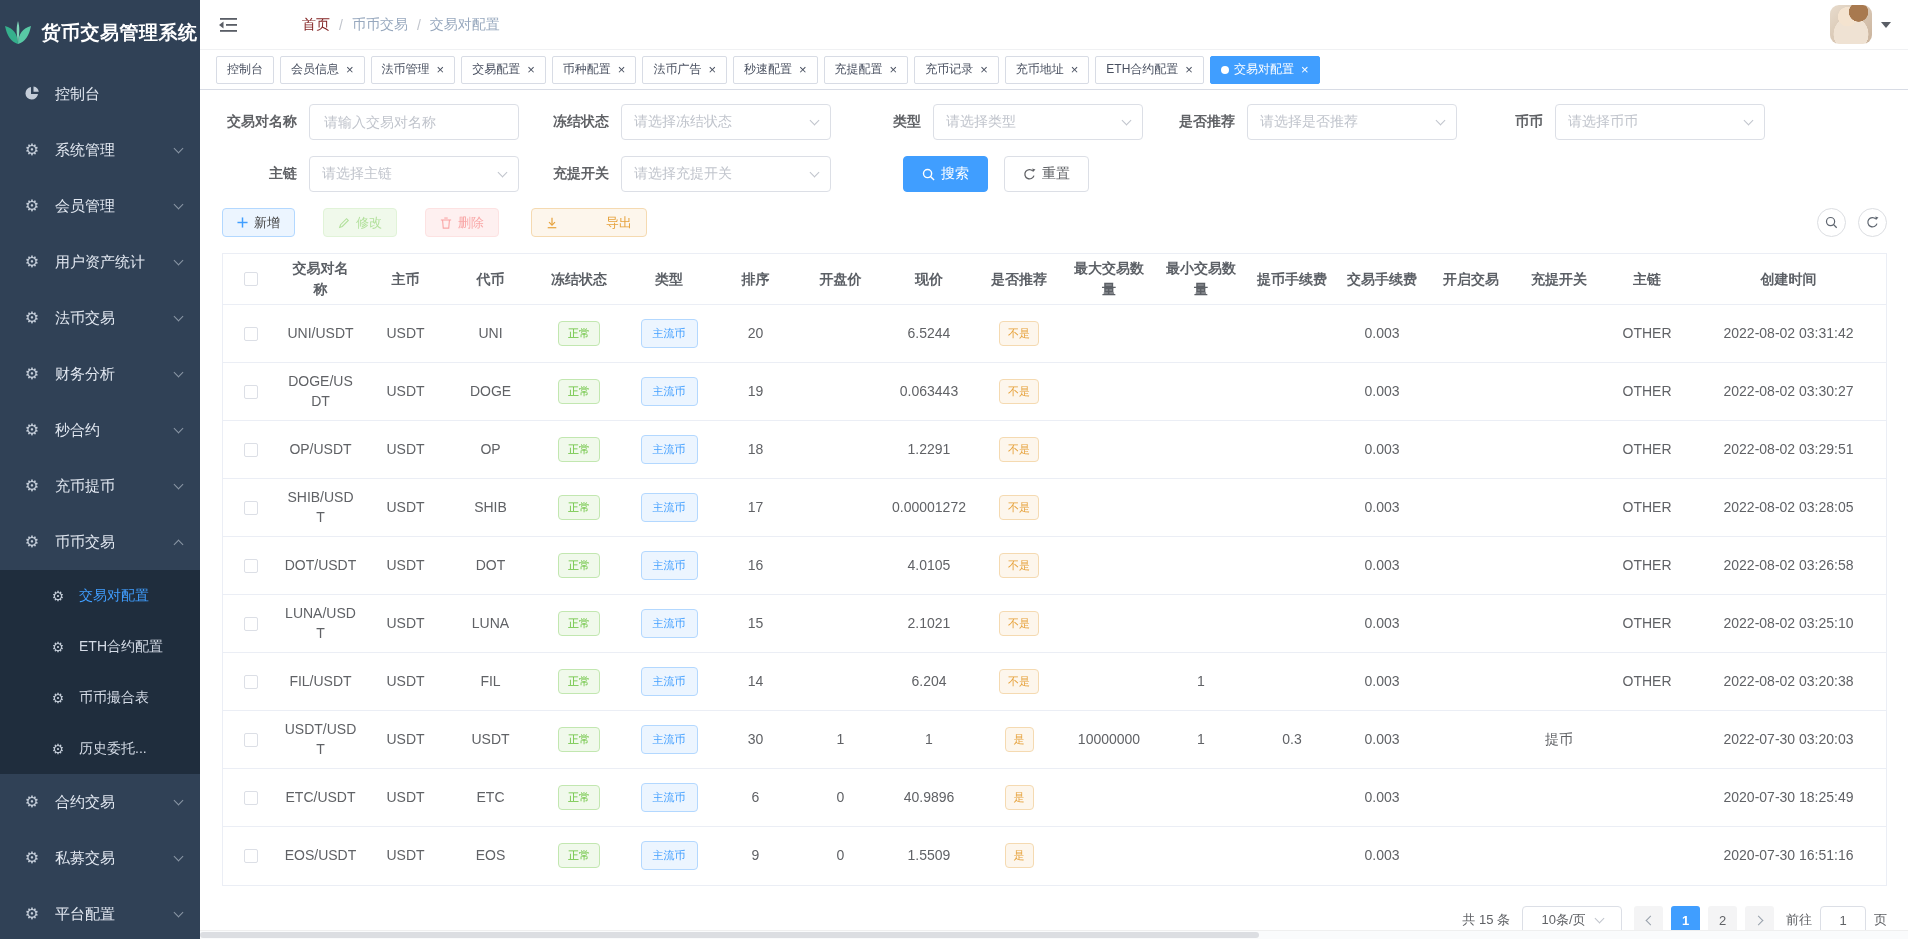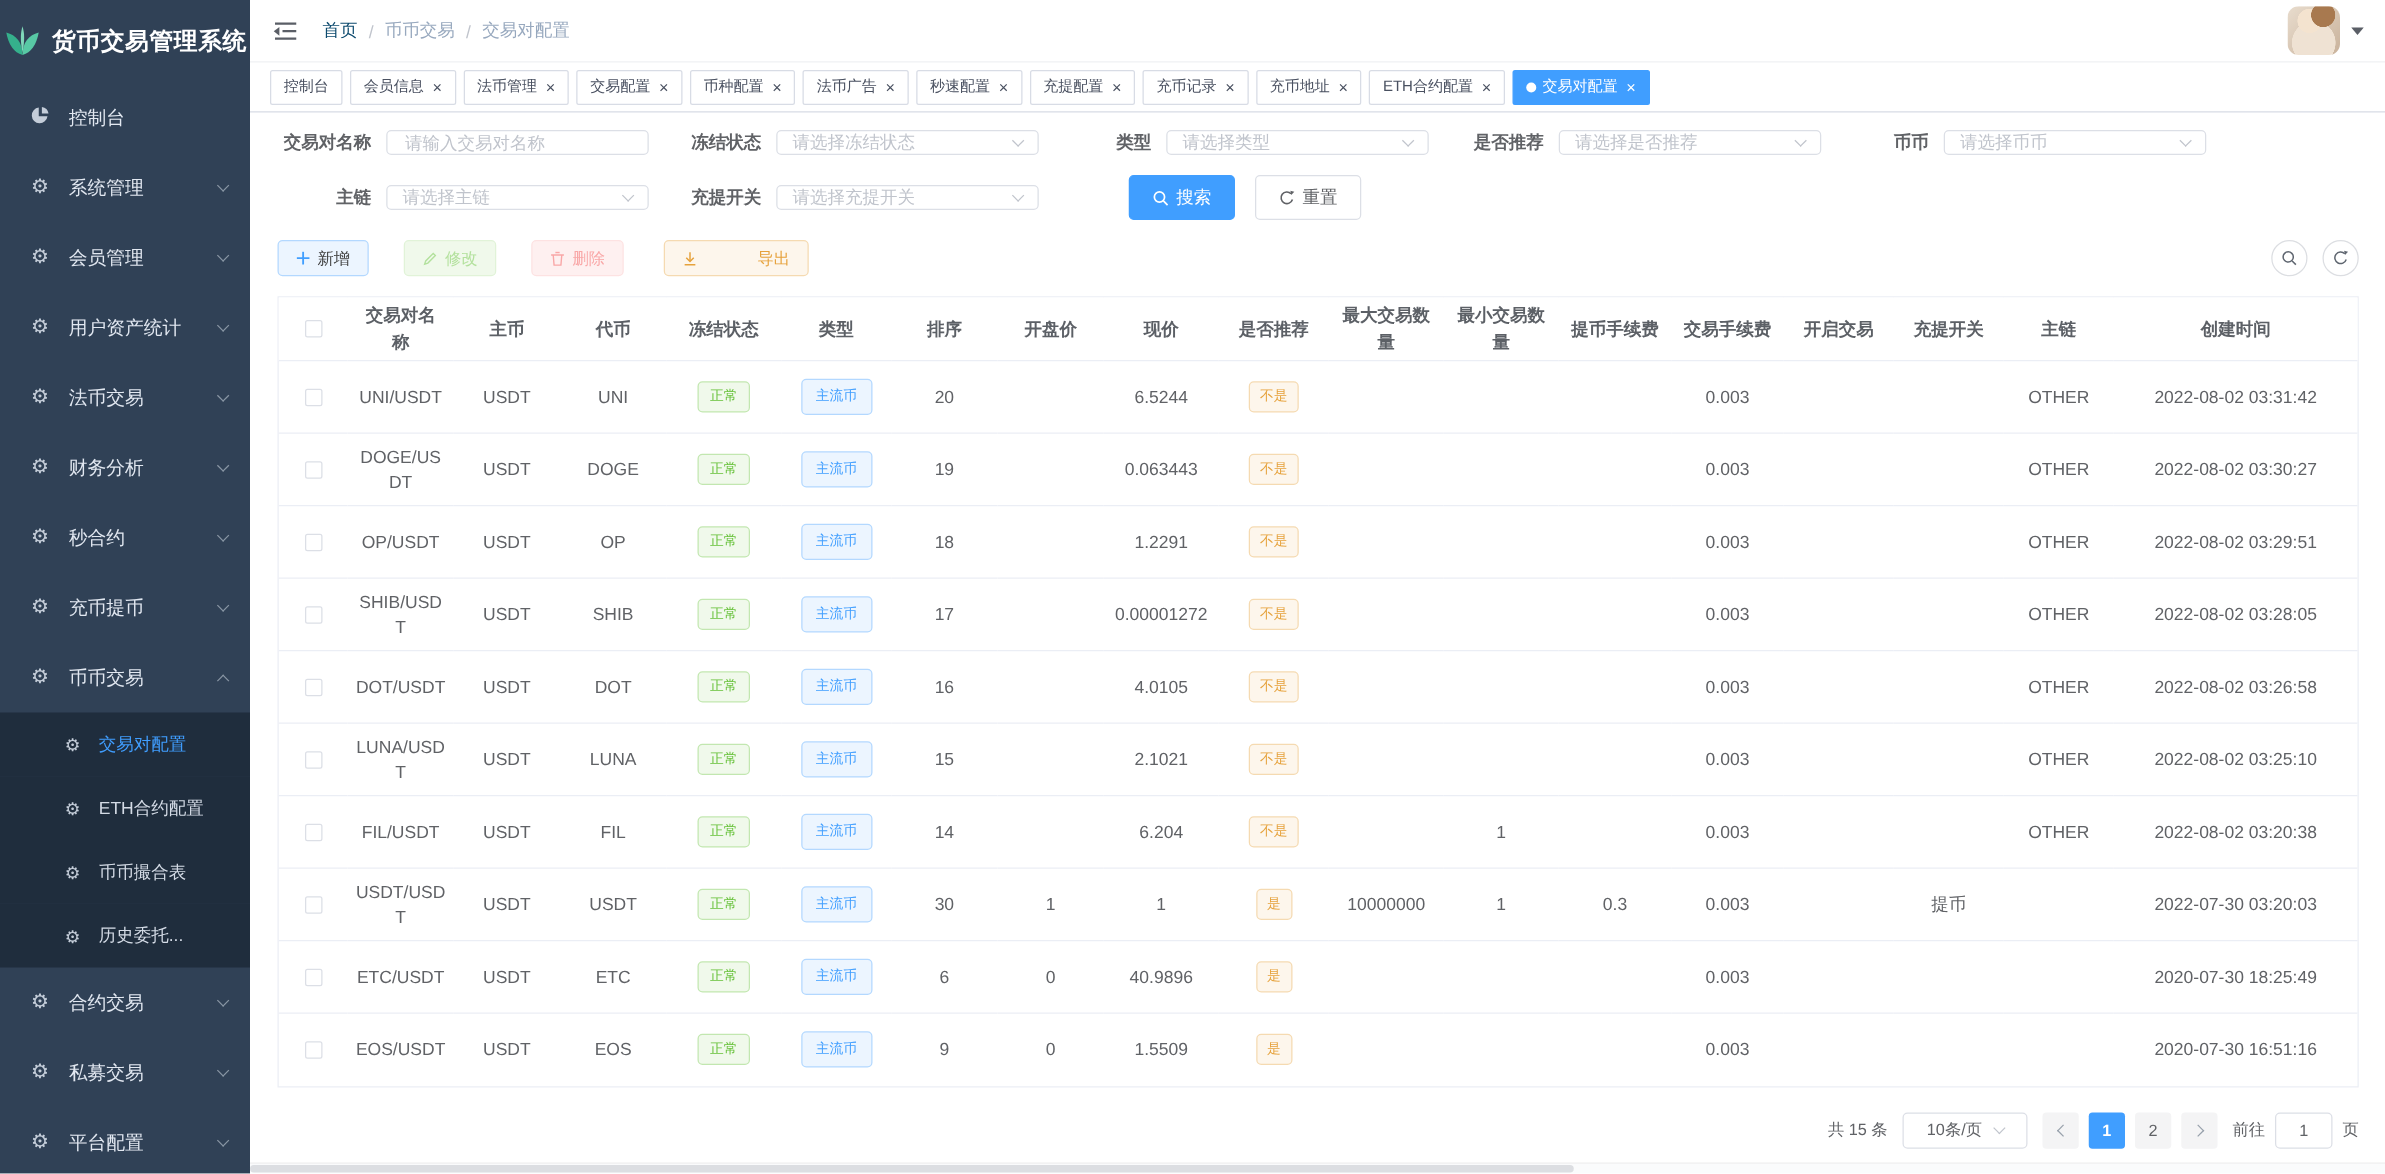--- a/index.html
+++ b/index.html
@@ -18,21 +18,21 @@
   .menu-item.sub { background:#1f2d3d; height:51px; padding-left:48px; font-size:14px; color:#d4dbe6; }
   .menu-item.sub .mi-icon { font-size:14px; margin-right:11px; }
   .menu-item.sub.active { color:#409eff; }
   .menu-item.sub.active .mi-label { color:#409eff; }
 
   
   .main { flex:1; display:flex; flex-direction:column; background:#fff; position:relative; }
   .topbar { height:50px; display:flex; align-items:center; padding:0 18px; border-bottom:1px solid #f0f1f3; }
   .hamburger { width:20px; height:16px; cursor:pointer; flex-shrink:0; }
   .breadcrumb { margin-left:20px; font-size:14px; color:#97a8be; display:flex; align-items:center; }
-  .bc-first { color:#0c4a6e; }
+  .bc-first { color:#7f1d1d;margin-left:44px; }
   .bc-sep { margin:0 9px; color:#c0c4cc; }
   .avatar-wrap { margin-left:auto; display:flex; align-items:center; gap:9px; }
   .avatar { width:42px; height:39px; border-radius:9px; cursor:pointer;
     background:
       radial-gradient(circle at 68% 18%, #a8794f 0 22%, transparent 23%),
       radial-gradient(circle at 42% 30%, #f4e3cf 0 26%, transparent 27%),
       radial-gradient(circle at 50% 75%, #efe2d3 0 48%, transparent 49%),
       linear-gradient(135deg,#e8dccd,#c9b29b); }
   .caret-down { width:0; height:0; border-left:5px solid transparent; border-right:5px solid transparent; border-top:6px solid #5a5e66; cursor:pointer; }
 
@@ -41,21 +41,21 @@
   .tab { height:28px; display:flex; align-items:center; gap:5px; padding:0 10px; border:1px solid #d8dce5; border-radius:2px; font-size:12px; color:#495060; background:#fff; cursor:pointer; white-space:nowrap; }
   .tab.active { background:#409eff; border-color:#409eff; color:#fff; }
   .tab .dot { width:8px; height:8px; border-radius:50%; background:#fff; }
   .tab .x { font-size:13px; margin-left:2px; line-height:1; cursor:pointer; }
 
   
   .content { flex:1; padding:14px 22px 0 22px; }
   .filter-row { display:flex; align-items:center; margin-bottom:16px; }
   .fgroup { display:flex; align-items:center; }
   .flabel { font-size:14px; font-weight:bold; color:#606266; margin-right:12px; white-space:nowrap; }
-  .finput, .fselect { width:210px; height:20px; border:1px solid #dcdfe6; border-radius:4px; background:#fff; font-size:14px; }
+  .finput, .fselect { width:210px; height:36px; border:1px solid #dcdfe6; border-radius:4px; background:#fff; font-size:14px; }
   .finput { padding:0 14px; color:#606266; outline:none; font-family:inherit; }
   .finput::placeholder { color:#c0c4cc; }
   .fselect { display:flex; align-items:center; justify-content:space-between; padding:0 12px; cursor:pointer; }
   .fselect .ph { color:#c0c4cc; }
   .sel-chev { width:7px; height:7px; border-right:1.5px solid #c0c4cc; border-bottom:1.5px solid #c0c4cc; transform:rotate(45deg); margin-top:-4px; }
   .btn { display:inline-flex; align-items:center; justify-content:center; gap:6px; height:36px; padding:0 18px; border-radius:4px; font-size:14px; cursor:pointer; border:1px solid #dcdfe6; background:#fff; color:#606266; font-family:inherit; }
   .btn-primary { background:#409eff; border-color:#409eff; color:#fff; }
 
   .action-row { display:flex; align-items:center; margin-bottom:16px; }
   .abtn { display:inline-flex; align-items:center; gap:6px; height:29px; padding:0 14px; border-radius:4px; font-size:13px; cursor:pointer; border:1px solid; background:#fff; font-family:inherit; }

